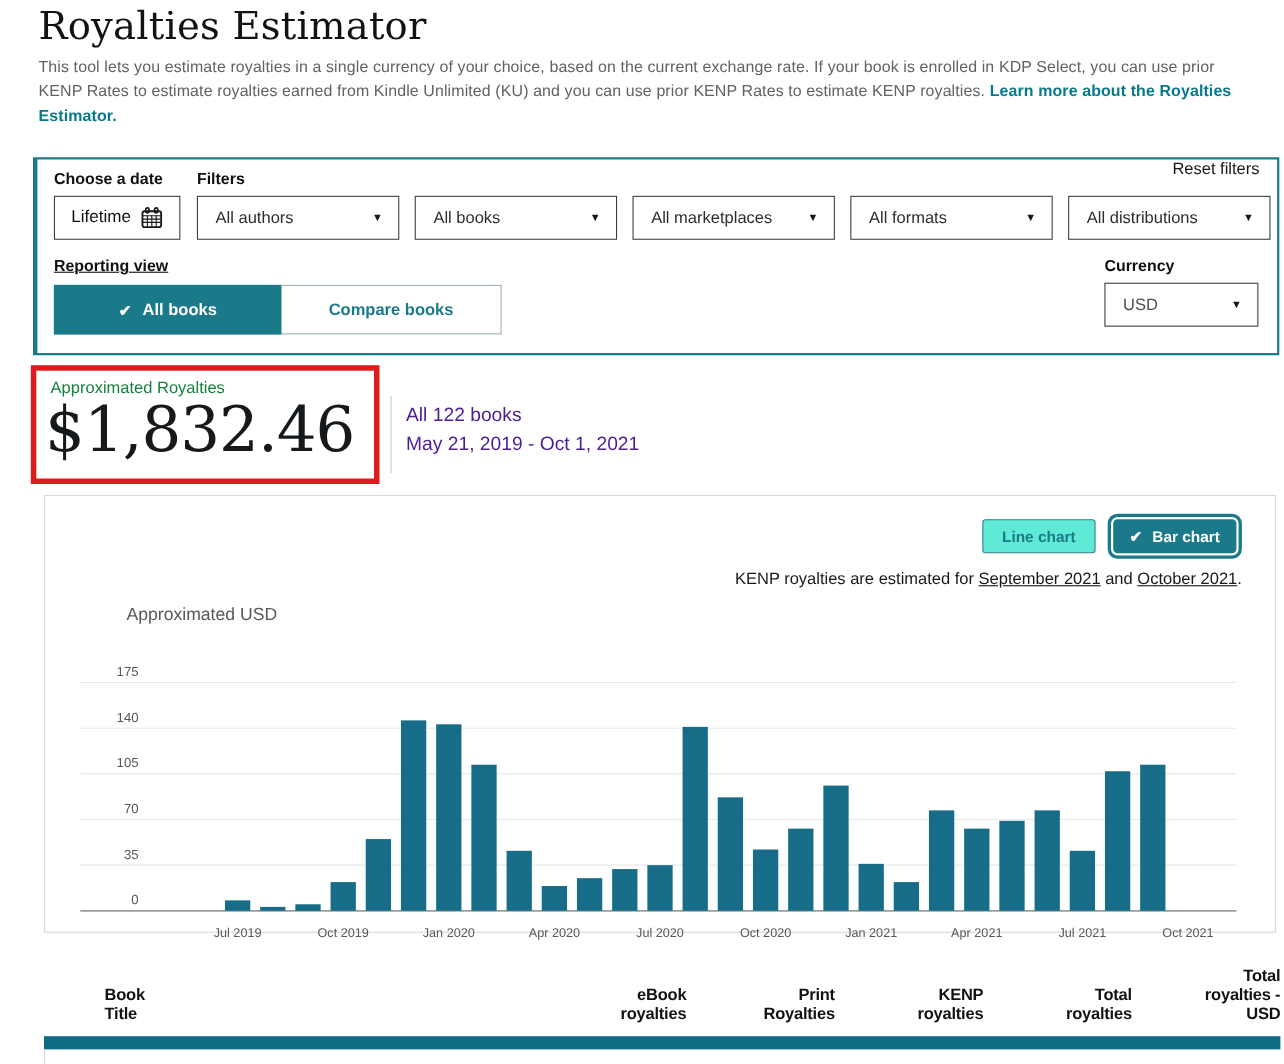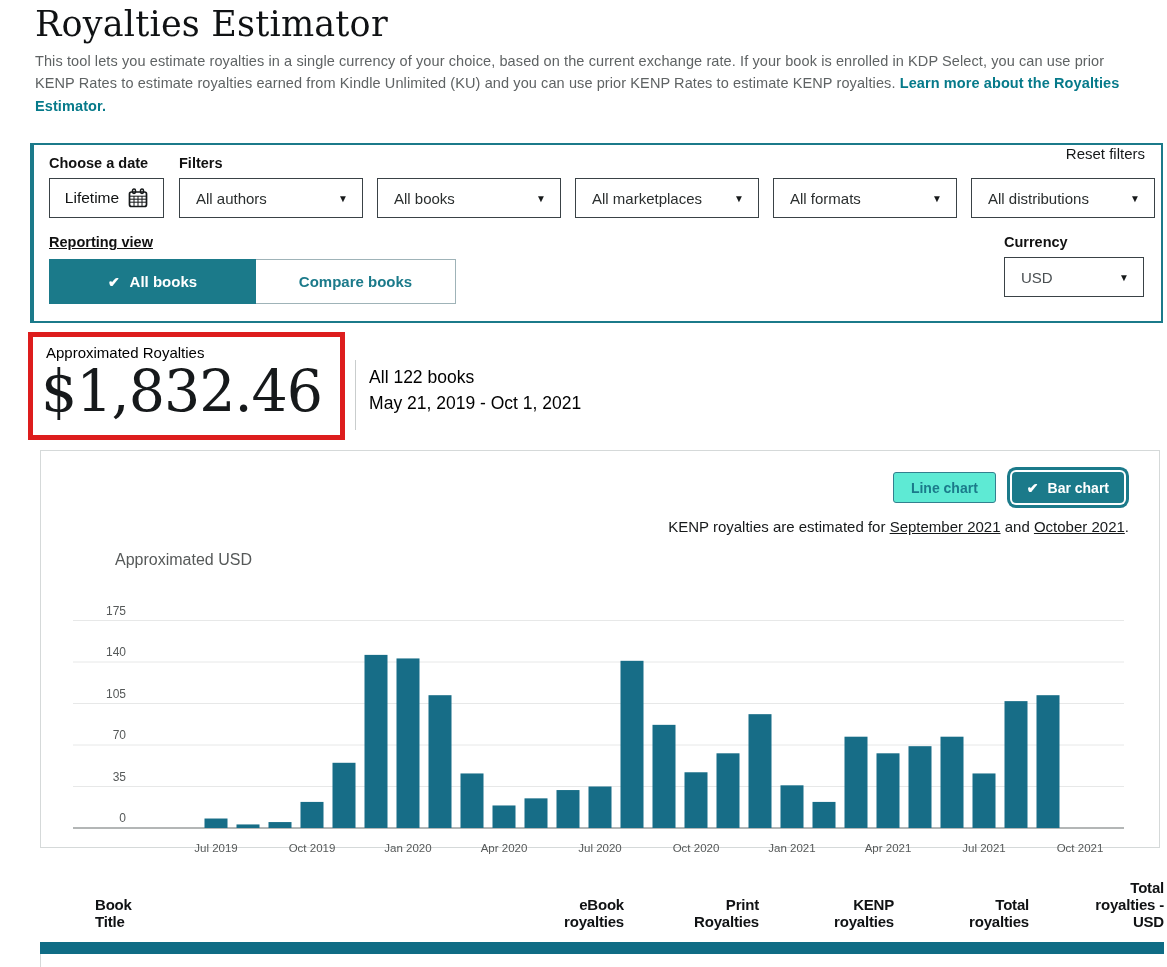--- a/index.html
+++ b/index.html
@@ -37,25 +37,25 @@
     font-size:15px; font-weight:700; cursor:pointer; }
   .tab.active { width:207px; background:#1b7a8a; color:#fff; border:1px solid #1b7a8a; }
   .tab.inactive { width:200px; background:#fff; color:#1b7a8a; border:1px solid #9fb3b8; border-left:none; }
   .currency { text-align:left; margin-right:2px; }
   .currency .lbl { margin-bottom:7px; }
   .currency .dropdown { width:140px; color:#4a4f52; }
 
   
   .summary { display:flex; margin:9px 0 0 28px; align-items:stretch; }
   .red-box { border:5px solid #dd1d1d; padding:7px 18px 12px 8px; background:#fff; }
-  .sum-label { font-size:15px; color:#000000; margin-left:5px; }
+  .sum-label { font-size:15px; color:#15803d; margin-left:5px; }
   .sum-amount { font-family:"DejaVu Serif", serif; font-size:57px; line-height:1.08;
     color:#16191b; letter-spacing:-1px; }
   .sum-div { width:1px; background:#c9cdcd; margin:28px 0 10px 10px; }
-  .sum-meta { padding:33px 0 0 13px; font-size:17.5px; line-height:1.45; color:#000000; }
+  .sum-meta { padding:33px 0 0 13px; font-size:17.5px; line-height:1.45; color:#4c1d95; }
 
   
   .chart-box { margin:10px 4px 0 40px; width:1120px; height:398px; border:1px solid #d5d9d9;
     padding:20px 30px 0 30px; background:#fff; }
   .chart-controls { display:flex; justify-content:flex-end; gap:16px; align-items:center; height:34px; }
   .btn-line { height:31px; padding:0 17px; background:#5eead4; color:#1b7a8a; font-weight:700;
     font-size:14px; border:1px solid #33808f; border-radius:3px; cursor:pointer; }
   .btn-bar { height:31px; padding:0 15px; background:#1b7a8a; color:#fff; font-weight:700;
     font-size:14px; border:none; border-radius:4px; cursor:pointer; display:inline-flex;
     align-items:center; gap:9px; box-shadow:0 0 0 2px #fff, 0 0 0 5px #1b7a8a; margin-right:5px; }

